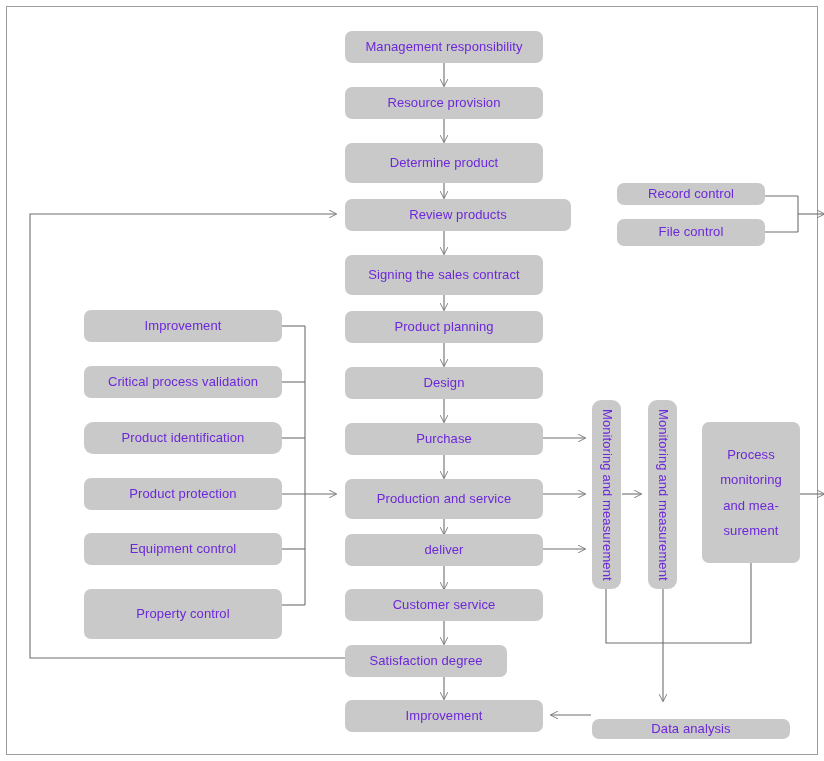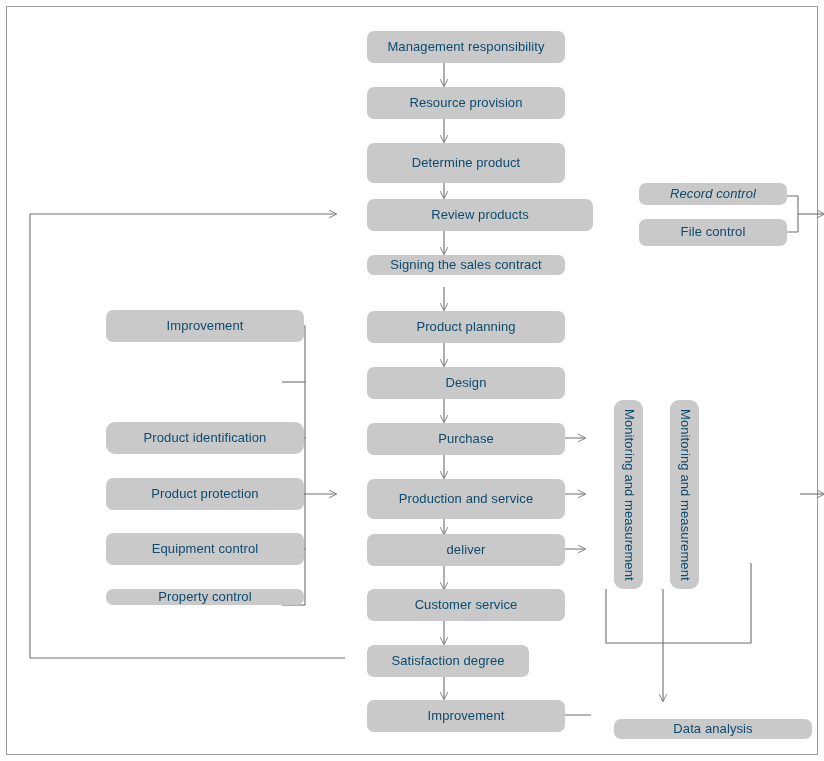--- a/index.html
+++ b/index.html
@@ -25,30 +25,29 @@
     width: 812px;
     height: 749px;
     border: 1px solid #9d9d9d;
     box-sizing: border-box;
     background: #ffffff;
   }
   .node {
     position: absolute;
     background: #c9c9c9;
     border-radius: 7px;
-    color: #0c4a6e;
+    color: #6d28d9;
     font-size: 13px;
     display: flex;
     align-items: center;
     justify-content: center;
     text-align: center;
     box-sizing: border-box;
     line-height: 1.25;
     letter-spacing: 0.1px;
-    margin-left: 22px;
   }
   .node.vertical {
     writing-mode: vertical-rl;
     text-orientation: mixed;
     border-radius: 9px;
   }
   .node.multiline {
     flex-direction: column;
     line-height: 1.95;
     font-size: 13px;
@@ -120,37 +119,44 @@
     <polyline points="751,563 751,643 663,643"></polyline>
     <line x1="663" y1="589" x2="663" y2="701" marker-end="url(#arrow)"></line>
 
     <line x1="591" y1="715" x2="551" y2="715" marker-end="url(#arrow)"></line>
   </svg>
 
   <div class="node" style="left:345px;top:31px;width:198px;height:32px;">Management responsibility</div>
   <div class="node" style="left:345px;top:87px;width:198px;height:32px;">Resource provision</div>
   <div class="node" style="left:345px;top:143px;width:198px;height:40px;">Determine product</div>
   <div class="node" style="left:345px;top:199px;width:226px;height:32px;">Review products</div>
-  <div class="node" style="left:345px;top:255px;width:198px;height:20px;">Signing the sales contract</div>
+  <div class="node" style="left:345px;top:255px;width:198px;height:40px;">Signing the sales contract</div>
   <div class="node" style="left:345px;top:311px;width:198px;height:32px;">Product planning</div>
   <div class="node" style="left:345px;top:367px;width:198px;height:32px;">Design</div>
   <div class="node" style="left:345px;top:423px;width:198px;height:32px;">Purchase</div>
   <div class="node" style="left:345px;top:479px;width:198px;height:40px;">Production and service</div>
   <div class="node" style="left:345px;top:534px;width:198px;height:32px;">deliver</div>
   <div class="node" style="left:345px;top:589px;width:198px;height:32px;">Customer service</div>
   <div class="node" style="left:345px;top:645px;width:162px;height:32px;">Satisfaction degree</div>
   <div class="node" style="left:345px;top:700px;width:198px;height:32px;">Improvement</div>
 
   <div class="node" style="left:84px;top:310px;width:198px;height:32px;">Improvement</div>
+  <div class="node" style="left:84px;top:366px;width:198px;height:32px;">Critical process validation</div>
   <div class="node" style="left:84px;top:422px;width:198px;height:32px;border-radius:9px;">Product identification</div>
   <div class="node" style="left:84px;top:478px;width:198px;height:32px;">Product protection</div>
   <div class="node" style="left:84px;top:533px;width:198px;height:32px;">Equipment control</div>
-  <div class="node" style="left:84px;top:589px;width:198px;height:16px;">Property control</div>
+  <div class="node" style="left:84px;top:589px;width:198px;height:50px;">Property control</div>
 
-  <div class="node" style="left:617px;top:183px;width:148px;height:22px;font-style:italic;">Record control</div>
+  <div class="node" style="left:617px;top:183px;width:148px;height:22px;">Record control</div>
   <div class="node" style="left:617px;top:219px;width:148px;height:27px;">File control</div>
 
   <div class="node vertical" style="left:592px;top:400px;width:29px;height:189px;">Monitoring and measurement</div>
   <div class="node vertical" style="left:648px;top:400px;width:29px;height:189px;">Monitoring and measurement</div>
 
+  <div class="node multiline" style="left:702px;top:422px;width:98px;height:141px;">
+    <span>Process</span>
+    <span>monitoring</span>
+    <span>and mea-</span>
+    <span>surement</span>
+  </div>
 
   <div class="node" style="left:592px;top:719px;width:198px;height:20px;">Data analysis</div>
 </div>
 
 </body></html>

